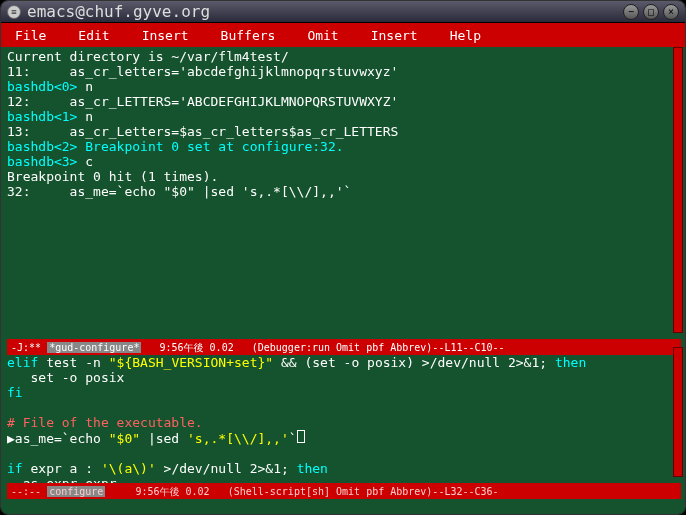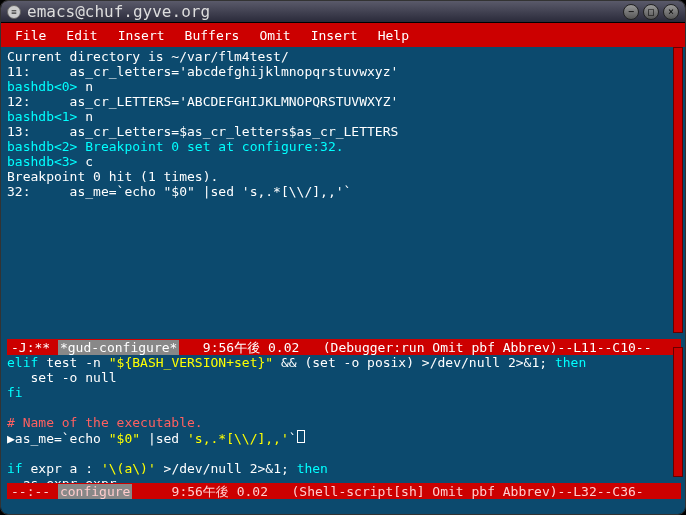--- a/index.html
+++ b/index.html
@@ -3,31 +3,31 @@
 <meta charset="utf-8">
 <style>
 *{margin:0;padding:0;box-sizing:border-box}
 body{width:686px;height:515px;background:#000;font-family:monospace;font-size:13px;overflow:hidden}
 .window{width:686px;height:515px;border:1px solid #333;border-radius:8px;overflow:hidden;background:#000;position:relative}
 .titlebar{height:22px;background:linear-gradient(#5a5a6a,#2a2a3a);display:flex;align-items:center;padding:0 6px;border-bottom:1px solid #000}
 .title-icon{width:14px;height:14px;border-radius:50%;background:#ccc;border:1px solid #666;margin-right:6px;display:flex;align-items:center;justify-content:center;font-size:9px;color:#333}
 .title-text{color:#ddd;font-size:16px;font-weight:normal}
 .title-btns{margin-left:auto;display:flex;gap:4px}
 .tb{width:16px;height:16px;border-radius:50%;background:linear-gradient(#999,#555);border:1px solid #222;display:flex;align-items:center;justify-content:center;font-size:10px;color:#000;cursor:pointer}
-.menubar{height:24px;background:#cc0000;display:flex;align-items:center;padding:0 8px;gap:8px}
+.menubar{height:24px;background:#cc0000;display:flex;align-items:center;padding:0 8px;gap:20px}
 .menu-item{color:#fff;padding:2px 6px;cursor:pointer;font-size:13px}
-.editor{height:calc(100% - 46px);display:flex;flex-direction:column;background:#0c4a6e;color:#fff;padding:2px 4px 0 6px;position:relative}
+.editor{height:calc(100% - 46px);display:flex;flex-direction:column;background:#14532d;color:#fff;padding:2px 4px 0 6px;position:relative}
 .pane{overflow:hidden}
 .pane1{height:290px}
 .line{white-space:pre;line-height:15px;font-family:monospace;font-size:13px}
 .cyan{color:#00ffff}
 .white{color:#fff}
 .yellow{color:#ffff00}
 .comment{color:#ff6060}
-.modeline{background:#cc0000;color:#fff;padding:1px 4px;white-space:pre;font-size:13px;line-height:16px;height:16px;overflow:hidden}
+.modeline{background:#cc0000;color:#fff;padding:1px 4px;white-space:pre;font-size:10px;line-height:16px;height:16px;overflow:hidden}
 .modeline.inactive{background:#cc0000;color:#ffcccc}
 .modeline .graybg{background:#888;padding:0 2px}
 .pane2{height:128px}
 .scrollbar{position:absolute;right:2px;top:46px;width:10px;bottom:2px}
 .sb-seg{width:10px;background:#cc0000;border:1px solid #600;position:absolute}
 .arrow{color:#fff}
 .cursor-box{display:inline-block;width:8px;height:13px;border:1px solid #fff}
 </style>
 </head>
 <body>
@@ -60,24 +60,24 @@
    <div class="line"><span class="cyan">bashdb&lt;1&gt; </span><span class="white">n</span></div>
    <div class="line white">13:     as_cr_Letters=$as_cr_letters$as_cr_LETTERS</div>
    <div class="line cyan">bashdb&lt;2&gt; Breakpoint 0 set at configure:32.</div>
    <div class="line"><span class="cyan">bashdb&lt;3&gt; </span><span class="white">c</span></div>
    <div class="line white">Breakpoint 0 hit (1 times).</div>
    <div class="line white">32:     as_me=`echo "$0" |sed 's,.*[\\/],,'`</div>
   </div>
   <div class="modeline"><span>-J:** </span><span class="graybg">*gud-configure*</span><span>   9:56午後 0.02   (Debugger:run Omit pbf Abbrev)--L11--C10--</span></div>
   <div class="pane pane2">
    <div class="line"><span class="cyan">elif</span><span class="white"> test -n </span><span class="yellow">"${BASH_VERSION+set}"</span><span class="white"> &amp;&amp; (set -o posix) &gt;/dev/null 2&gt;&amp;1; </span><span class="cyan">then</span></div>
-   <div class="line"><span class="white">   set</span><span class="white"> -o null</span></div>
+   <div class="line"><span class="white">   set</span><span class="white"> -o posix</span></div>
    <div class="line cyan">fi</div>
    <div class="line"> </div>
-   <div class="line comment"># Name of the executable.</div>
+   <div class="line comment"># File of the executable.</div>
    <div class="line"><span class="arrow">▶</span><span class="white">as_me=`echo </span><span class="yellow">"$0"</span><span class="white"> |sed </span><span class="yellow">'s,.*[\\/],,'</span><span class="white">`</span><span class="cursor-box"></span></div>
    <div class="line"> </div>
    <div class="line"><span class="cyan">if</span><span class="white"> expr a : </span><span class="yellow">'\(a\)'</span><span class="white"> &gt;/dev/null 2&gt;&amp;1; </span><span class="cyan">then</span></div>
    <div class="line white">  as_expr=expr</div>
   </div>
   <div class="modeline inactive"><span>--:-- </span><span class="graybg">configure</span><span>     9:56午後 0.02   (Shell-script[sh] Omit pbf Abbrev)--L32--C36-</span></div>
  </div>
  <div class="scrollbar">
   <div class="sb-seg" style="top:0;height:286px"></div>
   <div class="sb-seg" style="top:300px;height:130px"></div>

